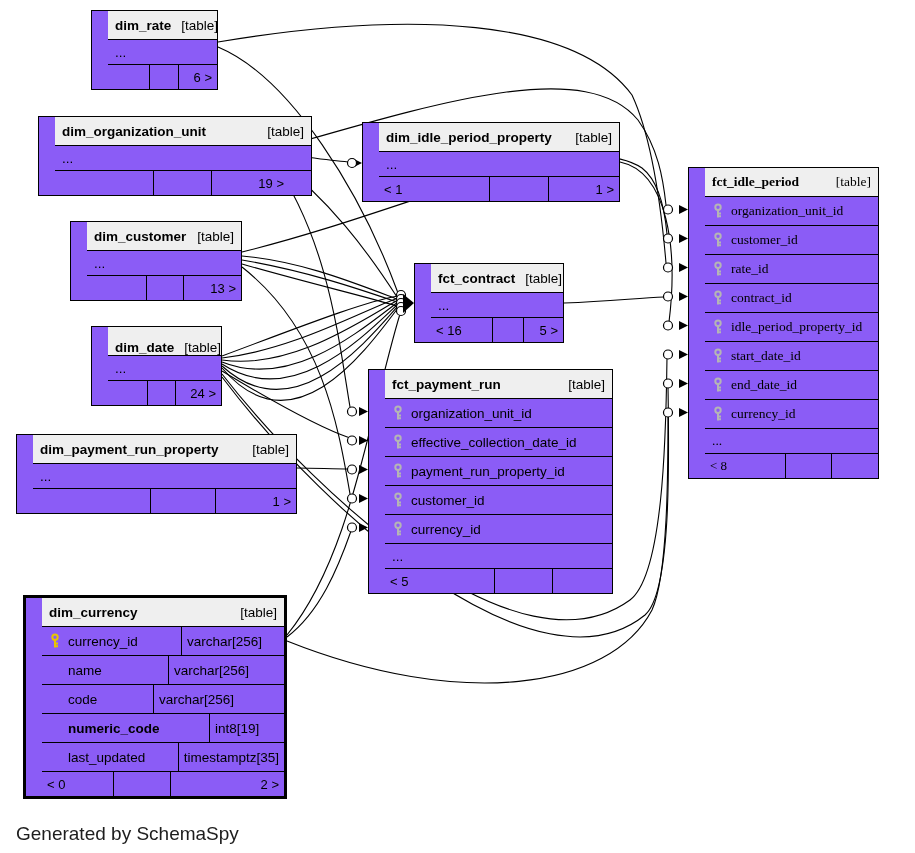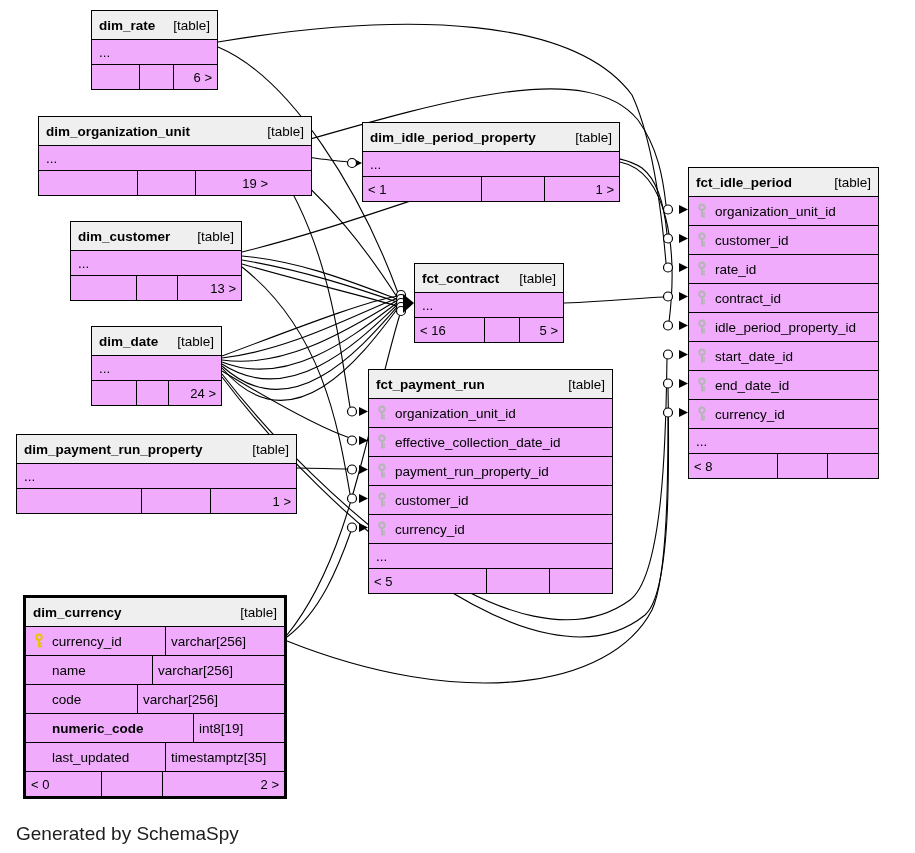--- a/index.html
+++ b/index.html
@@ -4,21 +4,21 @@
 <style>
   html,body { margin:0; padding:0; background:#ffffff; }
   #canvas {
     position:relative; width:915px; height:853px; background:#ffffff;
     font-family:"Liberation Sans", sans-serif; color:#000;
     overflow:hidden;
   }
   #edges { position:absolute; left:0; top:0; z-index:0; }
   .tbl {
     position:absolute; z-index:1; box-sizing:border-box;
-    border:1px solid #000; background:#f0abfc; font-size:13.5px;
+    border:1px solid #000; background:#8b5cf6; font-size:13.5px;padding-left:16px;
   }
   .tbl.emph { border-width:3px; }
   .hdr {
     display:flex; justify-content:space-between; align-items:center;
     height:28px; padding:0 7px; border-bottom:1px solid #000;
   }
   .hdr .nm { font-weight:bold; white-space:nowrap; }
   .hdr .bd { font-weight:normal; margin-left:10px; white-space:nowrap; }
   .row {
     display:flex; align-items:center; gap:8px;
@@ -134,21 +134,21 @@
           <span class="bd">[table]</span>
         </div>
         <div class="ell">...</div>
         <div class="ftr">
           <div class="fcell" style="width: 67px;"></div>
           <div class="fcell mid" style="width: 41px;"></div>
           <div class="fcell" style="width: 64px;">13 &gt;</div>
         </div>
       </div>
       <div class="tbl" style="left: 91px; top: 326px; width: 131px;">
-        <div class="hdr" style="background: rgb(239, 239, 239);">
+        <div class="hdr" style="background: rgb(239, 239, 239); align-items: flex-end;">
           <span class="nm">dim_date</span>
           <span class="bd">[table]</span>
         </div>
         <div class="ell">...</div>
         <div class="ftr">
           <div class="fcell" style="width: 46px;"></div>
           <div class="fcell mid" style="width: 32px;"></div>
           <div class="fcell" style="width: 53px;">24 &gt;</div>
         </div>
       </div>
@@ -309,21 +309,21 @@
           </span>
           <span>currency_id</span>
         </div>
         <div class="ell">...</div>
         <div class="ftr">
           <div class="fcell" style="width: 119px;">&lt; 5</div>
           <div class="fcell mid" style="width: 63px;"></div>
           <div class="fcell" style="width: 63px;"></div>
         </div>
       </div>
-      <div class="tbl" style="left: 688px; top: 167px; width: 191px;">
+      <div class="tbl" style="left: 688px; top: 167px; width: 191px; font-family: Liberation Serif, serif;">
         <div class="hdr" style="background: rgb(239, 239, 239);">
           <span class="nm">fct_idle_period</span>
           <span class="bd">[table]</span>
         </div>
         <div class="row">
           <span class="keyslot">
             <svg width="10" height="16" viewBox="0 0 10 16">
        <circle cx="5" cy="4.3" r="2.7" fill="none" stroke="#b5b5b5" stroke-width="2"></circle>
        <path d="M5 7 V14.5 M5 10.5 h3 M5 13.2 h3" stroke="#b5b5b5" stroke-width="2" fill="none"></path>
      </svg>

